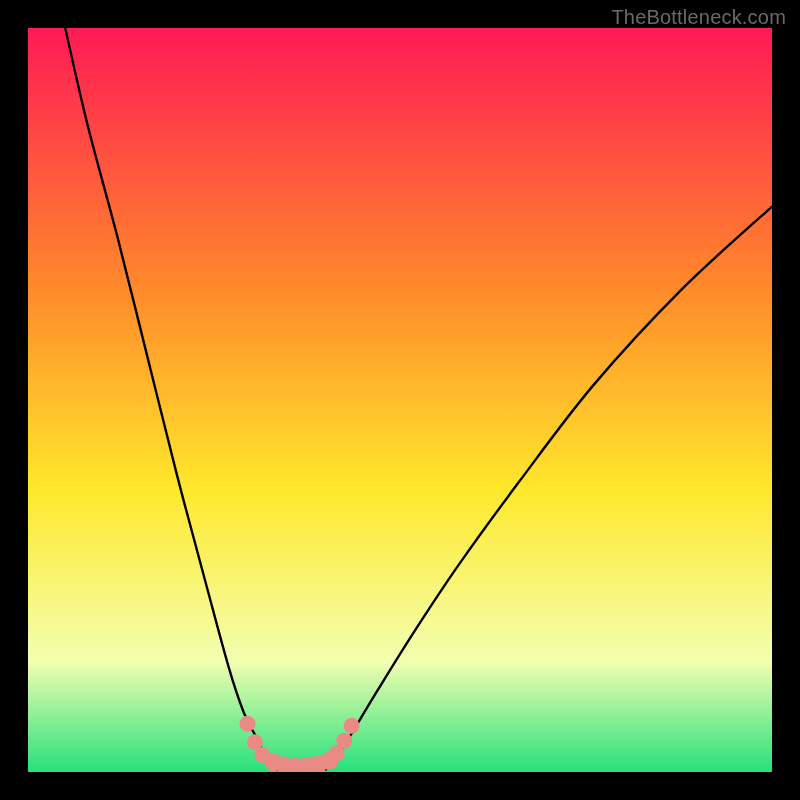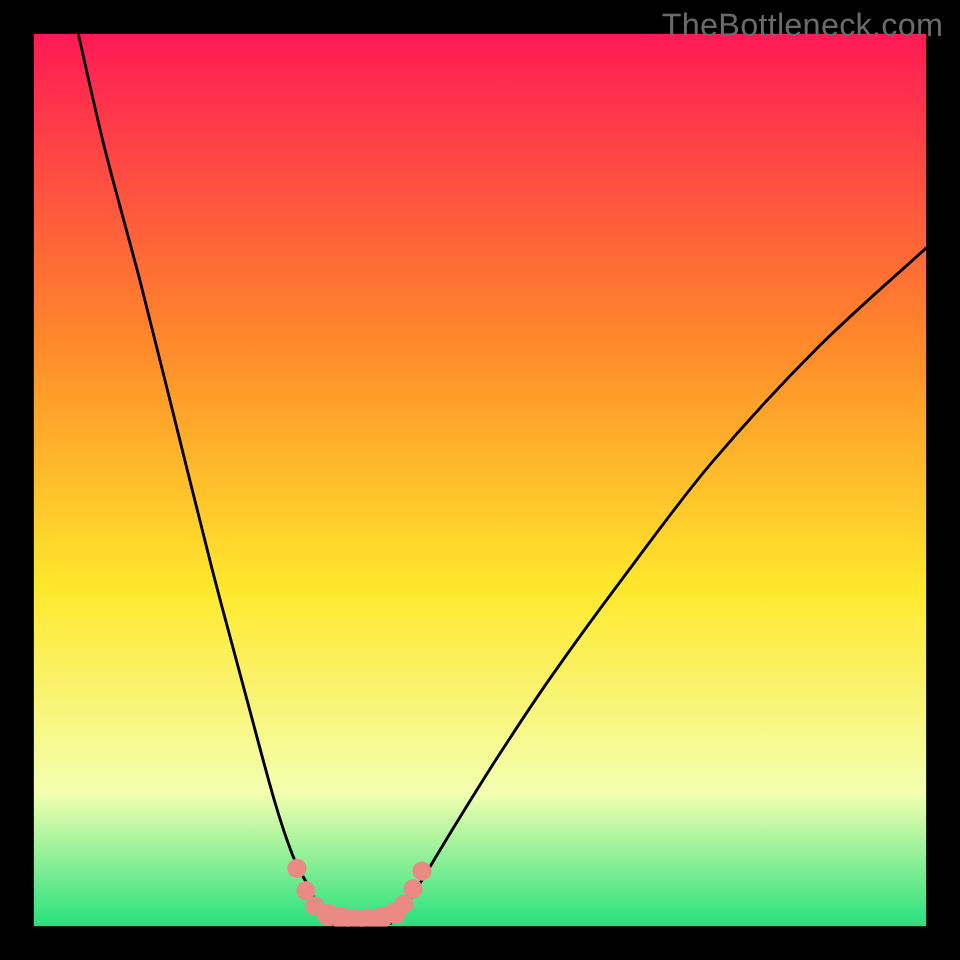--- a/index.html
+++ b/index.html
@@ -24,21 +24,21 @@
     left: 0;
     top: 0;
     width: 744px;
     height: 744px;
   }
   .watermark {
     position: absolute;
     top: 6px;
     right: 14px;
     color: #6a6a6a;
-    font-size: 27px;
+    font-size: 20px;
     font-weight: 500;
     letter-spacing: 0.2px;
     margin-left: 12px;
   }
 </style>
 </head>
 <body>
 
 <div class="frame">
   <svg class="plot-area" viewBox="0 0 744 744" preserveAspectRatio="none">

